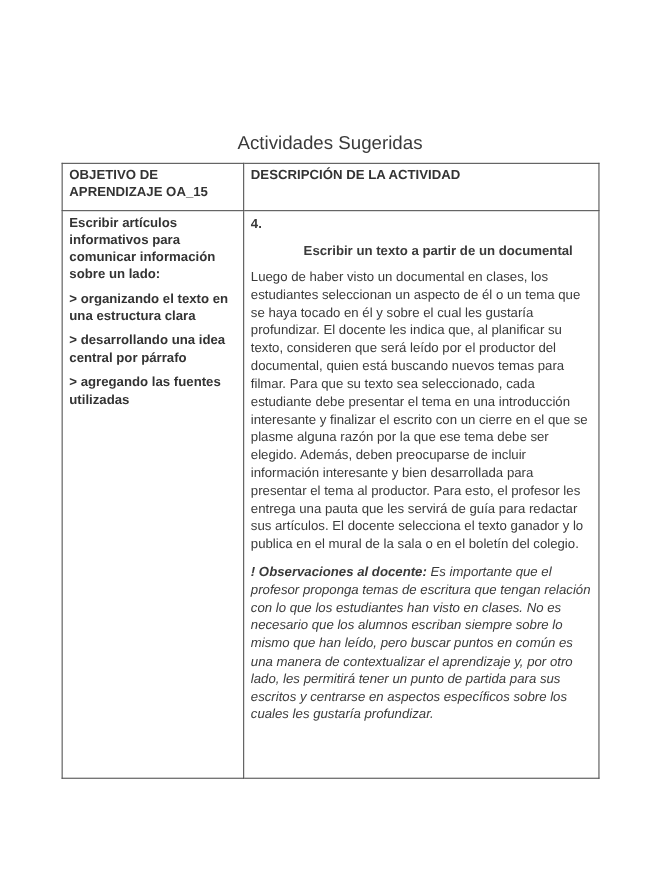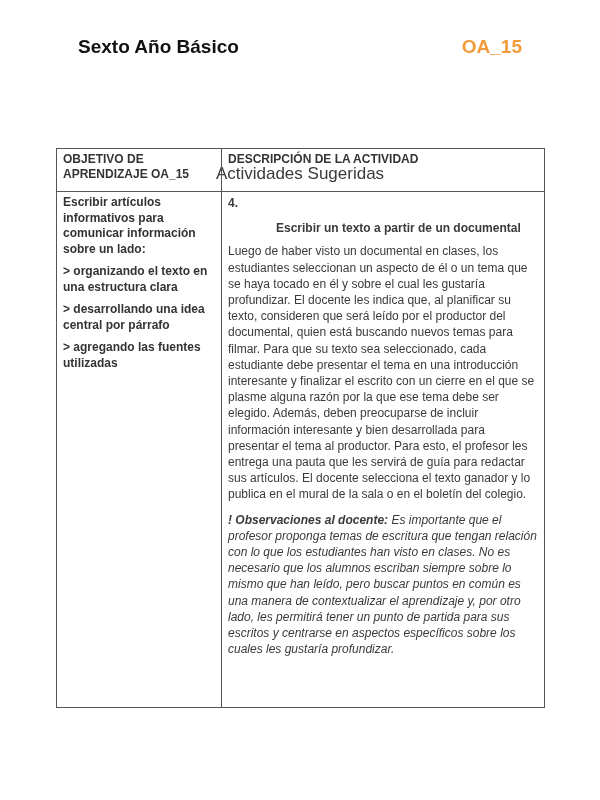--- a/index.html
+++ b/index.html
@@ -9,21 +9,21 @@
   }
   .hdr { position: absolute; left: 78px; top: 36px; width: 444px; }
   .hdr-row { display: flex; justify-content: space-between; align-items: baseline; }
   .subject { font-size: 19px; font-weight: bold; color: #f39a3a; line-height: 22px; }
   .unit { font-size: 19px; font-weight: bold; color: #f39a3a; line-height: 22px; }
   .grade { font-size: 19px; font-weight: bold; color: #111111; line-height: 22px; }
   .oa { font-size: 19px; font-weight: bold; color: #f39a3a; line-height: 22px; }
 
   .title {
     position: absolute; left: 0; width: 600px; top: 120px; text-align: center;
-    font-size: 17px; color: #3a3a3a; font-weight: normal; margin-top: 44px;
+    font-size: 17px; color: #3a3a3a; font-weight: normal;
   }
 
   table.act {
     position: absolute; left: 56px; top: 148px; width: 488px; height: 560px;
     border-collapse: collapse; table-layout: fixed;
   }
   table.act td, table.act th {
     border: 1.2px solid #555555; vertical-align: top; padding: 3px 6px 4px 6px;
     text-align: left;
     margin-top: 44px;
@@ -37,24 +37,20 @@
   .num { font-weight: bold; margin-bottom: 9px !important; }
   .act-title { font-weight: bold; margin-bottom: 7px !important; color: #333333; padding-left: 48px; }
   .body-text { margin-bottom: 9px !important; }
   .obs { font-style: italic; }
   .obs-label { font-weight: bold; }
 </style>
 </head>
 <body>
 
 <div class="hdr">
-  <div class="hdr-row">
-    <span class="grade">Sexto Año Básico</span>
-    <span class="oa">OA_15</span>
-  </div>
 </div>
 
 <div class="title">Actividades Sugeridas</div>
 
 <table class="act">
   <colgroup>
       <col class="c1">
       <col class="c2">
     </colgroup>
   <tbody>

